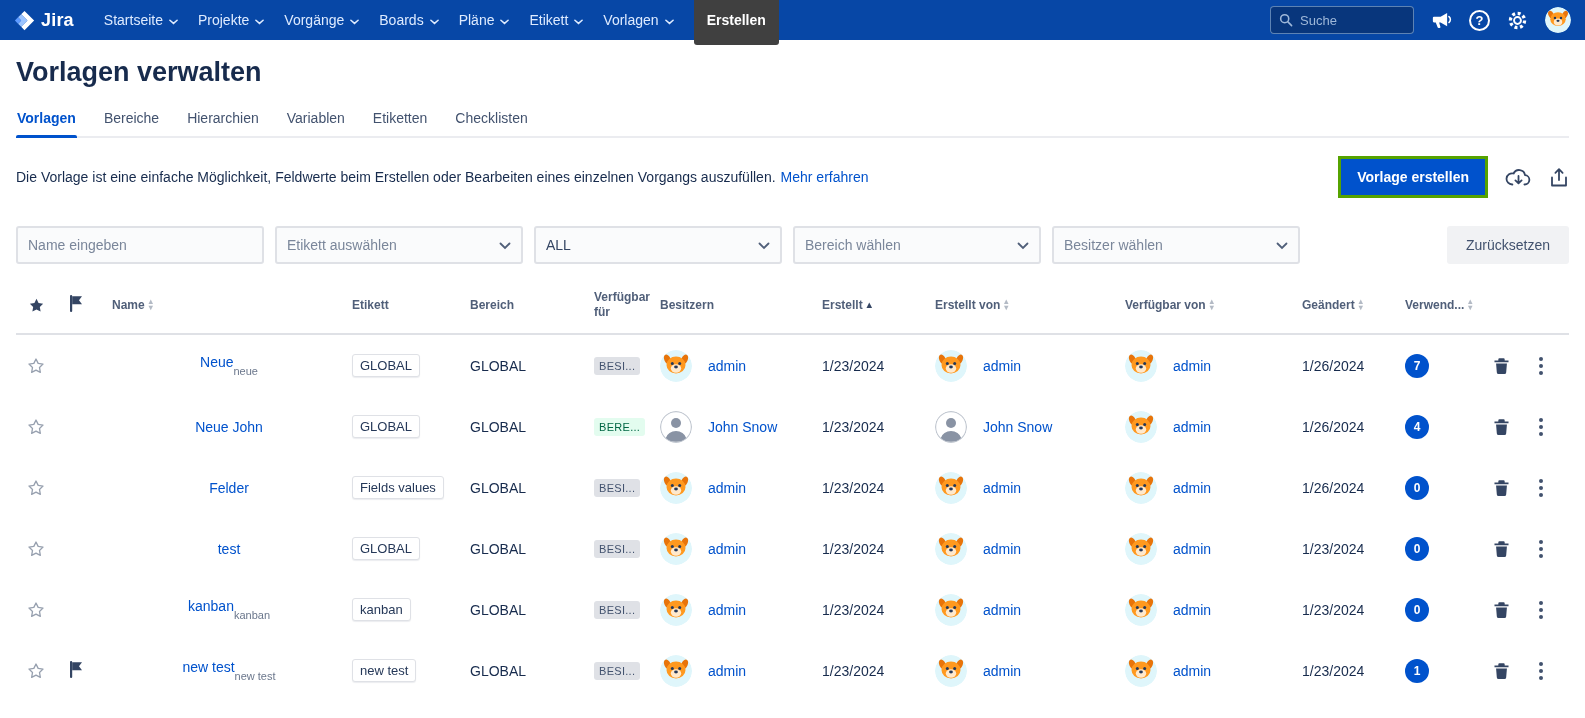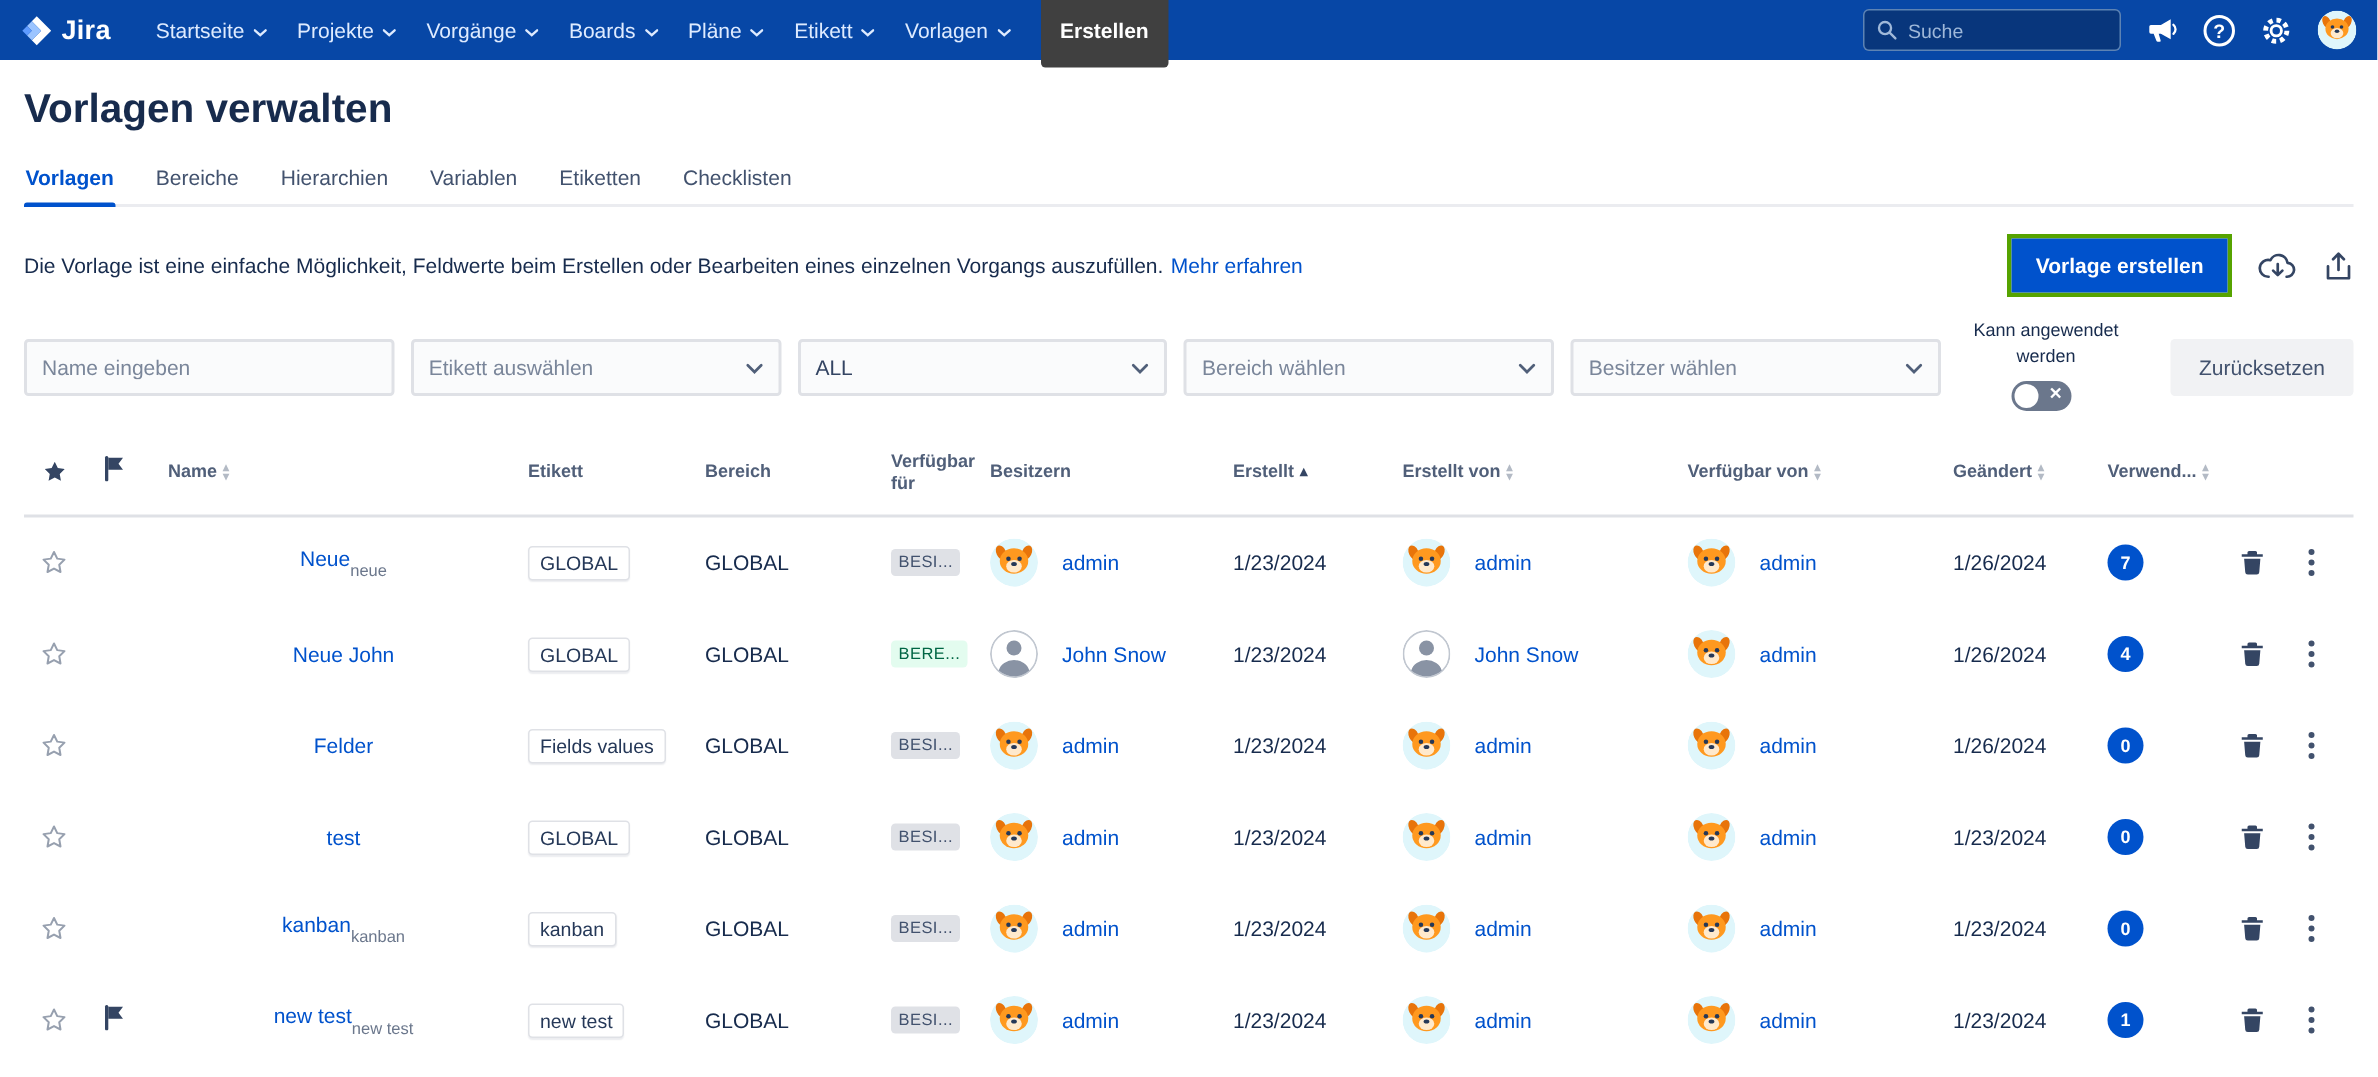--- a/index.html
+++ b/index.html
@@ -10,21 +10,21 @@
   .topnav { height: 40px; background: #0747A6; display: flex; align-items: center;
     padding: 0 14px; gap: 2px; }
   .logo { display: flex; align-items: center; gap: 6px; margin-right: 18px; cursor: pointer; }
   .logo-text { color: #fff; font-size: 18px; font-weight: bold; letter-spacing: .2px; }
   .nav-item { display: flex; align-items: center; gap: 6px; height: 40px; padding: 0 10px;
     color: #DEEBFF; font-size: 14px; font-weight: 500; cursor: pointer; }
   .create-btn { background: #404040; color: #fff; border: none; border-radius: 3px;
     font-size: 14px; font-weight: 600; padding: 17px 13px; margin-left: 8px; cursor: pointer;
     font-family: "Liberation Sans", sans-serif; }
   .nav-right { margin-left: auto; display: flex; align-items: center; gap: 16px; }
-  .nav-search { display: flex; align-items: center; gap: 7px; width: 172px; height: 28px;
+  .nav-search { display: flex; align-items: center; gap: 7px; width: 144px; height: 28px;
     background: rgba(9,30,66,.42); border: 1px solid rgba(166,197,226,.55); border-radius: 4px;
     padding: 0 8px; }
   .nav-search input { flex: 1; min-width: 0; background: transparent; border: none; outline: none;
     color: #fff; font-size: 13px; font-family: "Liberation Sans", sans-serif; }
   .nav-search input::placeholder { color: #9FB8D9; }
   .nav-icon-btn { display: flex; align-items: center; justify-content: center; cursor: pointer; }
   .help-circle { width: 21px; height: 21px; border: 2px solid #fff; border-radius: 50%;
     color: #fff; font-size: 13px; font-weight: bold; display: flex; align-items: center;
     justify-content: center; }
   .avatar { display: inline-block; border-radius: 50%; overflow: hidden; flex: none; }
@@ -318,27 +318,20 @@
     </div>
     <div class="filter-field">
       <span>Besitzer wählen</span>
       <span class="chev-slot">
   <svg width="12" height="8" viewBox="0 0 12 8" fill="none" stroke="#505F79" stroke-width="1.8" stroke-linecap="round">
     <path d="M1.5 1.5 L6 6 L10.5 1.5"></path>
   </svg>
 </span>
     </div>
     <div class="filters-right">
-      <div class="toggle-group">
-        <span class="toggle-label">Kann angewendet werden</span>
-        <span class="toggle">
-          <span class="knob"></span>
-            <span class="x-mark">✕</span>
-        </span>
-      </div>
       <button class="reset-btn">Zurücksetzen</button>
     </div>
   </div>
 
   <div class="table">
     <div class="tgrid thead">
       <div class="hcell c-center">
           <span class="star-btn">
         <svg width="19" height="19" viewBox="0 0 24 24" fill="#344563">
           <path d="M12 3.6 l2.6 5.3 5.8 .8 -4.2 4.1 1 5.8 L12 16.9 l-5.2 2.7 1-5.8 L3.6 9.7 l5.8-.8 z"></path>

